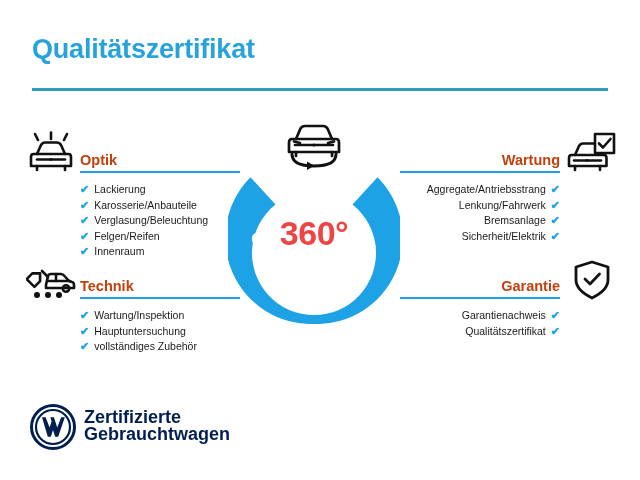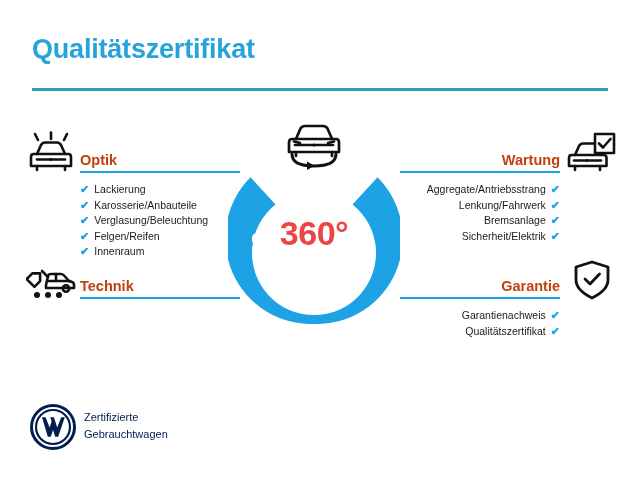--- a/index.html
+++ b/index.html
@@ -141,22 +141,22 @@
   
   #vw-logo {
     position: absolute;
     left: 30px;
     top: 404px;
   }
   #vw-text {
     position: absolute;
     left: 84px;
     top: 409px;
-    font-size: 11px;
-    font-weight: normal;
+    font-size: 18px;
+    font-weight: bold;
     color: #001E50;
     line-height: 17px;
     white-space: nowrap;
   }
 </style>
 </head>
 <body>
 
 <div id="page">
 
@@ -212,20 +212,25 @@
       <circle cx="22" cy="38" r="3" fill="#111111" stroke="none"></circle>
       <circle cx="33" cy="38" r="3" fill="#111111" stroke="none"></circle>
     </svg>
   </div>
 
   <div class="section col-left" id="section-wartung">
     <div class="section-head">
       <div class="section-title">Technik</div>
       <div class="section-rule"></div>
     </div>
+    <ul class="items">
+      <li><span class="chk">✔</span><span>Wartung/Inspektion</span></li>
+      <li><span class="chk">✔</span><span>Hauptuntersuchung</span></li>
+      <li><span class="chk">✔</span><span>vollständiges Zubehör</span></li>
+    </ul>
   </div>
 
   <div class="col-icon" id="icon-technik">
     <svg width="52" height="44" viewBox="0 0 52 44" fill="none" stroke="#111111" stroke-width="2.6" stroke-linecap="round" stroke-linejoin="round">
 
       <path d="M9 24 L13 15 Q14.5 12.5 17 12.5 L28 12.5"></path>
       <path d="M5.5 24 L38 24 Q40.5 24 40.5 27 L40.5 35 L3 35 L3 27 Q3 24 5.5 24 Z"></path>
       <line x1="8" y1="29.5" x2="35" y2="29.5"></line>
       <line x1="9" y1="35" x2="9" y2="39"></line>
       <line x1="34" y1="35" x2="34" y2="39"></line>

